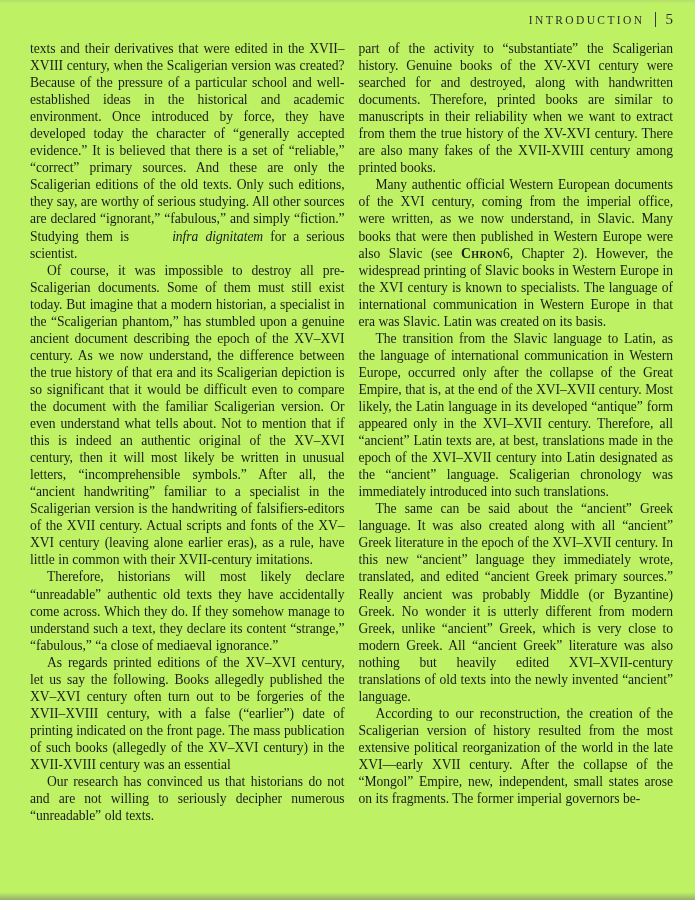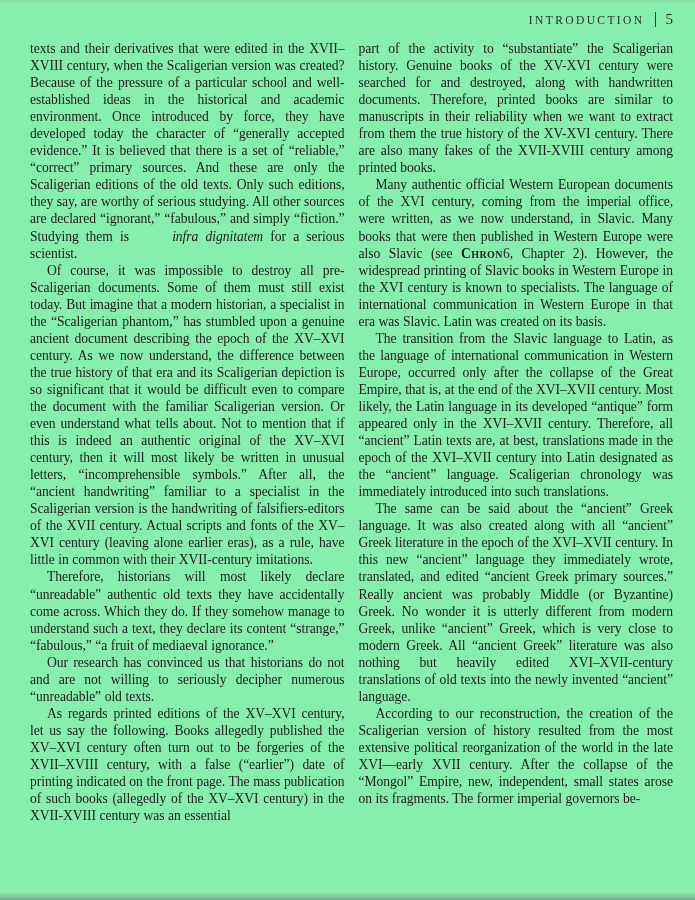--- a/index.html
+++ b/index.html
@@ -4,21 +4,21 @@
 <style>
   html, body { margin: 0; padding: 0; }
   body {
     width: 695px; height: 900px;
     background: #e9e7e2;
     font-family: "Liberation Serif", "DejaVu Serif", serif;
   }
   .page {
     position: relative;
     width: 695px; height: 900px;
-    background: #86efac;
+    background: #bef264;
     overflow: hidden;
     color: #1b1b1b;
   }
   
   .edge-bottom {
     position: absolute; left: 0; bottom: 0; width: 100%; height: 8px;
     background: linear-gradient(to bottom, rgba(120,118,112,0), rgba(120,118,112,0.55));
   }
   .edge-top {
     position: absolute; left: 0; top: 0; width: 100%; height: 4px;
@@ -66,23 +66,23 @@
   <div class="running-head">
     <span class="section">INTRODUCTION</span>
     <span class="rule"></span>
     <span class="folio">5</span>
   </div>
 
   <div class="columns">
     <div class="col">
         <p class="noindent"><span>texts and their derivatives that were edited in the XVII–XVIII century, when the Scaligerian version was created? Because of the pressure of a particular school and well-established ideas in the historical and academic environment. Once introduced by force, they have developed today the character of “generally accepted evidence.” It is believed that there is a set of “reliable,” “correct” primary sources. And these are only the Scaligerian editions of the old texts. Only such editions, they say, are worthy of serious studying. All other sources are declared “ignorant,” “fabulous,” and simply “fiction.” Studying them is </span><span class="italic">infra dignitatem</span><span> for a serious scientist.</span></p>
         <p><span>Of course, it was impossible to destroy all pre-Scaligerian documents. Some of them must still exist today. But imagine that a modern historian, a specialist in the “Scaligerian phantom,” has stumbled upon a genuine ancient document describing the epoch of the XV–XVI century. As we now understand, the difference between the true history of that era and its Scaligerian depiction is so significant that it would be difficult even to compare the document with the familiar Scaligerian version. Or even understand what tells about. Not to mention that if this is indeed an authentic original of the XV–XVI century, then it will most likely be written in unusual letters, “incomprehensible symbols.” After all, the “ancient handwriting” familiar to a specialist in the Scaligerian version is the handwriting of falsifiers-editors of the XVII century. Actual scripts and fonts of the XV–XVI century (leaving alone earlier eras), as a rule, have little in common with their XVII-century imitations.</span></p>
-        <p><span>Therefore, historians will most likely declare “unreadable” authentic old texts they have accidentally come across. Which they do. If they somehow manage to understand such a text, they declare its content “strange,” “fabulous,” “a fruit of mediaeval ignorance.”</span></p>
+        <p><span>Therefore, historians will most likely declare “unreadable” authentic old texts they have accidentally come across. Which they do. If they somehow manage to understand such a text, they declare its content “strange,” “fabulous,” “a close of mediaeval ignorance.”</span></p>
+        <p><span>As regards printed editions of the XV–XVI century, let us say the following. Books allegedly published the XV–XVI century often turn out to be forgeries of the XVII–XVIII century, with a false (“earlier”) date of printing indicated on the front page. The mass publication of such books (allegedly of the XV–XVI century) in the XVII-XVIII century was an essential</span></p>
         <p><span>Our research has convinced us that historians do not and are not willing to seriously decipher numerous “unreadable” old texts.</span></p>
-        <p><span>As regards printed editions of the XV–XVI century, let us say the following. Books allegedly published the XV–XVI century often turn out to be forgeries of the XVII–XVIII century, with a false (“earlier”) date of printing indicated on the front page. The mass publication of such books (allegedly of the XV–XVI century) in the XVII-XVIII century was an essential</span></p>
       </div>
     <div class="col">
         <p class="noindent"><span>part of the activity to “substantiate” the Scaligerian history. Genuine books of the XV-XVI century were searched for and destroyed, along with handwritten documents. Therefore, printed books are similar to manuscripts in their reliability when we want to extract from them the true history of the XV-XVI century. There are also many fakes of the XVII-XVIII century among printed books.</span></p>
         <p><span>Many authentic official Western European documents of the XVI century, coming from the imperial office, were written, as we now understand, in Slavic. Many books that were then published in Western Europe were also Slavic (see </span><span class="smallcaps">Chron</span><span>6, Chapter 2). However, the widespread printing of Slavic books in Western Europe in the XVI century is known to specialists. The language of international communication in Western Europe in that era was Slavic. Latin was created on its basis.</span></p>
         <p><span>The transition from the Slavic language to Latin, as the language of international communication in Western Europe, occurred only after the collapse of the Great Empire, that is, at the end of the XVI–XVII century. Most likely, the Latin language in its developed “antique” form appeared only in the XVI–XVII century. Therefore, all “ancient” Latin texts are, at best, translations made in the epoch of the XVI–XVII century into Latin designated as the “ancient” language. Scaligerian chronology was immediately introduced into such translations.</span></p>
         <p><span>The same can be said about the “ancient” Greek language. It was also created along with all “ancient” Greek literature in the epoch of the XVI–XVII century. In this new “ancient” language they immediately wrote, translated, and edited “ancient Greek primary sources.” Really ancient was probably Middle (or Byzantine) Greek. No wonder it is utterly different from modern Greek, unlike “ancient” Greek, which is very close to modern Greek. All “ancient Greek” literature was also nothing but heavily edited XVI–XVII-century translations of old texts into the newly invented “ancient” language.</span></p>
         <p><span>According to our reconstruction, the creation of the Scaligerian version of history resulted from the most extensive political reorganization of the world in the late XVI—early XVII century. After the collapse of the “Mongol” Empire, new, independent, small states arose on its fragments. The former imperial governors be-</span></p>
       </div>
   </div>
 

